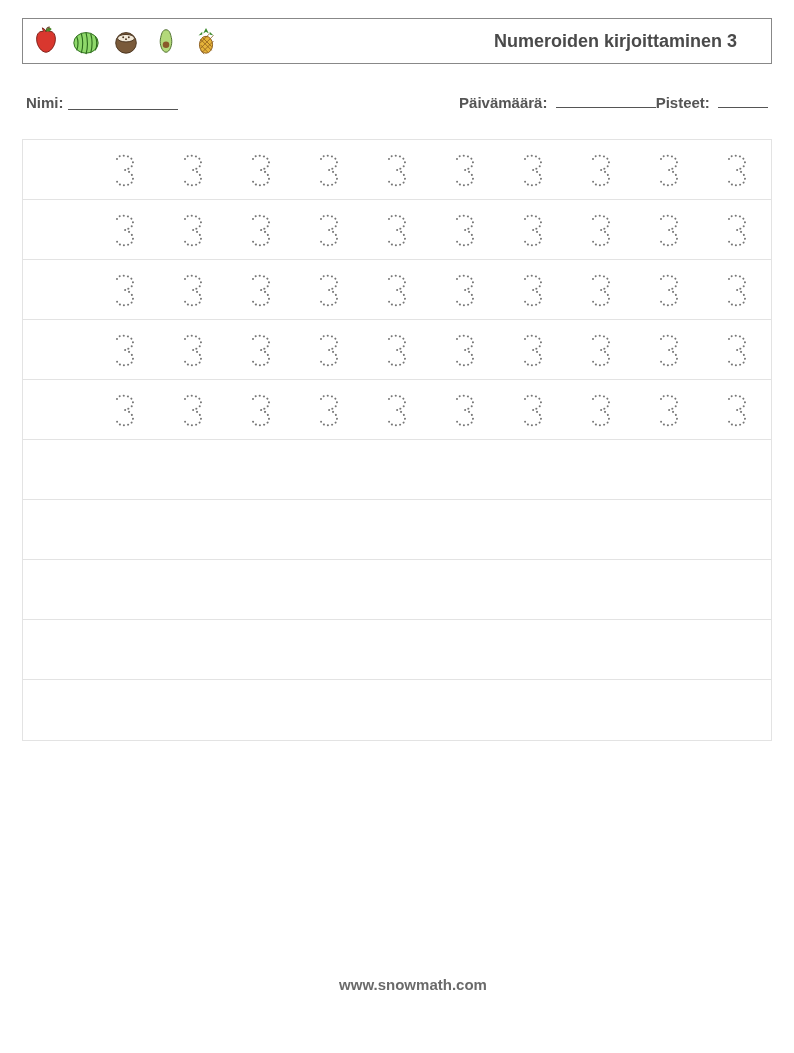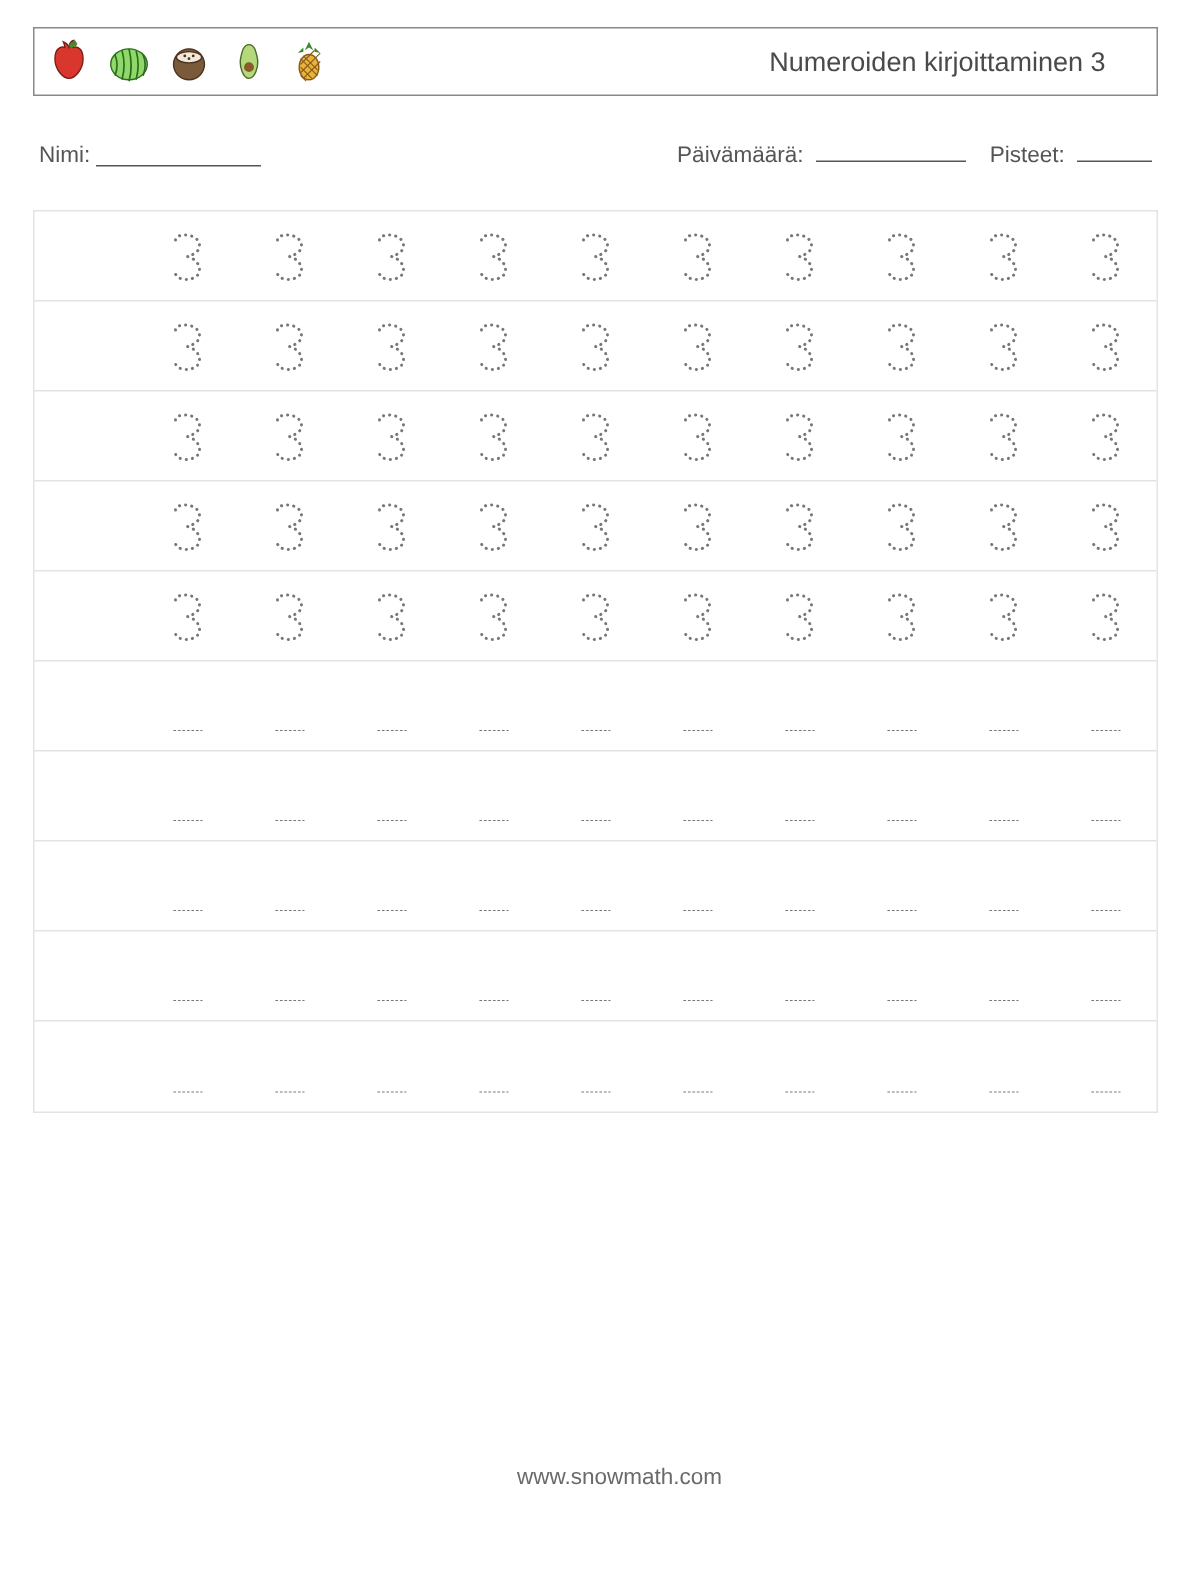--- a/index.html
+++ b/index.html
@@ -10,20 +10,21 @@
     height: 1053px;
     background: #ffffff;
     font-family: Arial, Helvetica, sans-serif;
     color: #404040;
   }
   .page {
     width: 794px;
     height: 1053px;
     position: relative;
     padding: 18px 22px 0 22px;
+    font-weight: bold;
   }
   .header-box {
     border: 1px solid #888;
     height: 46px;
     display: flex;
     align-items: center;
     justify-content: space-between;
     padding: 0 14px 0 8px;
   }
   .fruit-row {
@@ -40,21 +41,21 @@
   .meta-row {
     display: flex;
     align-items: flex-end;
     justify-content: space-between;
     margin-top: 30px;
     font-size: 15px;
     color: #555;
     padding: 0 4px;
   }
   .meta-left { display: flex; align-items: center; }
-  .meta-right { display: flex; align-items: flex-start; gap: 16px; }
+  .meta-right { display: flex; align-items: flex-start; }
   .blank {
     display: inline-block;
     border-bottom: 1px solid #555;
     height: 14px;
     margin-left: 4px;
   }
   .blank.name  { width: 110px; }
   .blank.date  { width: 100px; }
   .blank.score { width: 50px; }
   .grid {

